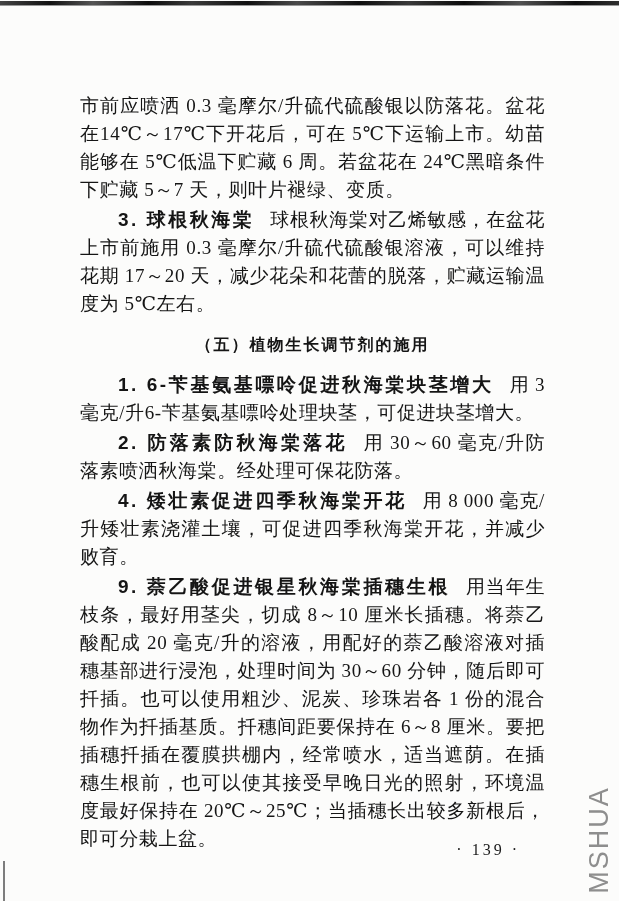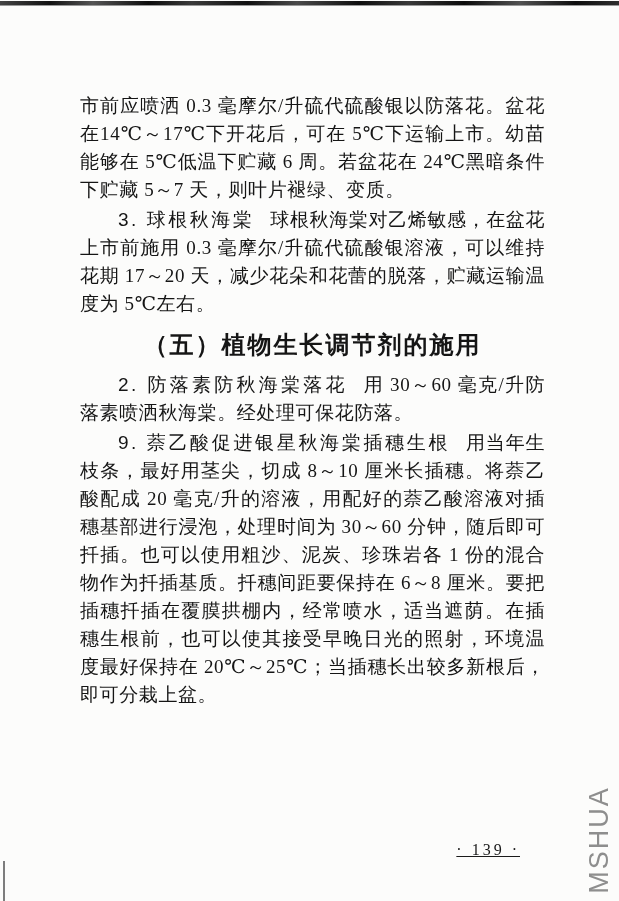--- a/index.html
+++ b/index.html
@@ -30,36 +30,35 @@
     position: absolute; left: 78px; top: 90px; width: 469px;
     color: #151515;
     font-size: 19px; line-height: 28px;
     letter-spacing: 0.6px;
     text-align: justify;
   }
   .para { margin: 2px; }
   .para.indent { text-indent: 2em; }
   .item-title {
     font-family: "Liberation Sans", "DejaVu Sans", sans-serif;
-    font-weight: normal;
+    font-weight: bold;
     letter-spacing: 2.5px;
     margin-right: 16px;
   }
   .section-heading {
     font-family: "Liberation Sans", "DejaVu Sans", sans-serif;
-    font-size: 24px; font-weight: bold;
+    font-size: 16px; font-weight: bold;
     text-align: center; text-indent: 0;
     letter-spacing: 2px;
     margin: 13px 0 12px 0;
   }
   .page-number {
     position: absolute; top: 841px; right: 99px;
     font-size: 16px; letter-spacing: 3px;
     color: #1a1a1a;
-    text-decoration: underline;
   }
   .watermark {
     position: absolute; left: 529px; top: 827px;
     width: 140px; height: 26px; line-height: 26px;
     transform: rotate(-90deg);
     transform-origin: center center;
     font-family: "Liberation Sans", "DejaVu Sans", sans-serif;
     font-size: 27px; letter-spacing: 2px;
     color: #8e8e8e;
     text-align: center;
@@ -74,24 +73,26 @@
   <div class="scan-edge-left"></div>
 
   <div class="text-block">
 
     <p class="para">市前应喷洒 0.3 毫摩尔/升硫代硫酸银以防落花。盆花在14℃～17℃下开花后，可在 5℃下运输上市。幼苗能够在 5℃低温下贮藏 6 周。若盆花在 24℃黑暗条件下贮藏 5～7 天，则叶片褪绿、变质。</p>
 
     <p class="para indent"><span class="item-title">3. 球根秋海棠</span><span>球根秋海棠对乙烯敏感，在盆花上市前施用 0.3 毫摩尔/升硫代硫酸银溶液，可以维持花期 17～20 天，减少花朵和花蕾的脱落，贮藏运输温度为 5℃左右。</span></p>
 
     <h2 class="section-heading">（五）植物生长调节剂的施用</h2>
 
+    <p class="para indent"><span class="item-title">1. 6-苄基氨基嘌呤促进秋海棠块茎增大</span><span>用 3 毫克/升6-苄基氨基嘌呤处理块茎，可促进块茎增大。</span></p>
 
     <p class="para indent"><span class="item-title">2. 防落素防秋海棠落花</span><span>用 30～60 毫克/升防落素喷洒秋海棠。经处理可保花防落。</span></p>
 
 
+    <p class="para indent"><span class="item-title">4. 矮壮素促进四季秋海棠开花</span><span>用 8 000 毫克/升矮壮素浇灌土壤，可促进四季秋海棠开花，并减少败育。</span></p>
 
     <p class="para indent"><span class="item-title">9. 萘乙酸促进银星秋海棠插穗生根</span><span>用当年生枝条，最好用茎尖，切成 8～10 厘米长插穗。将萘乙酸配成 20 毫克/升的溶液，用配好的萘乙酸溶液对插穗基部进行浸泡，处理时间为 30～60 分钟，随后即可扦插。也可以使用粗沙、泥炭、珍珠岩各 1 份的混合物作为扦插基质。扦穗间距要保持在 6～8 厘米。要把插穗扦插在覆膜拱棚内，经常喷水，适当遮荫。在插穗生根前，也可以使其接受早晚日光的照射，环境温度最好保持在 20℃～25℃；当插穗长出较多新根后，即可分栽上盆。</span></p>
 
   </div>
 
   <div class="page-number">· 139 ·</div>
 
   <div class="watermark">MSHUA</div>
 
 </div>

